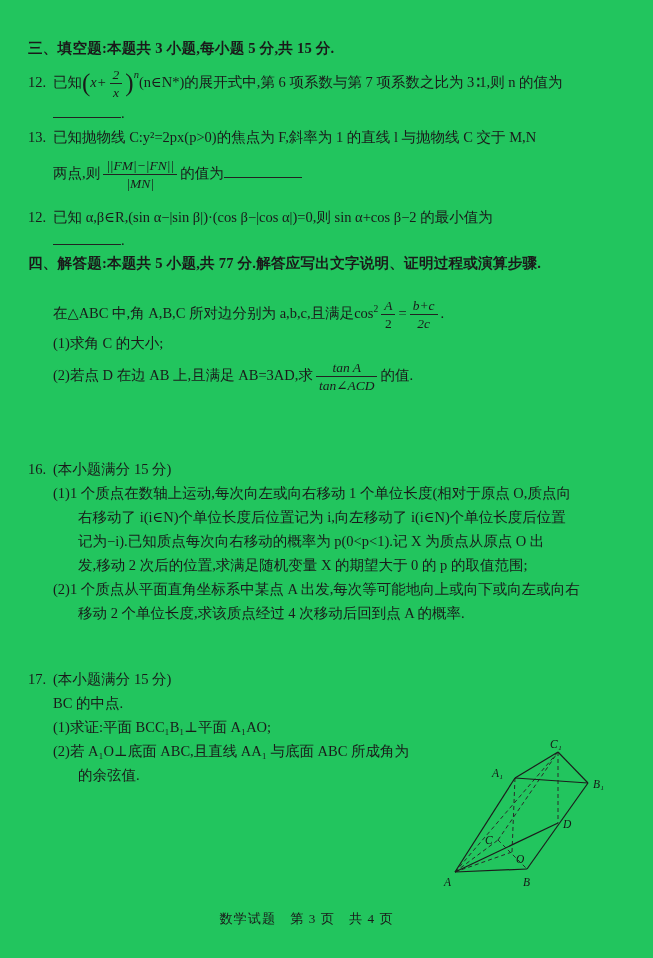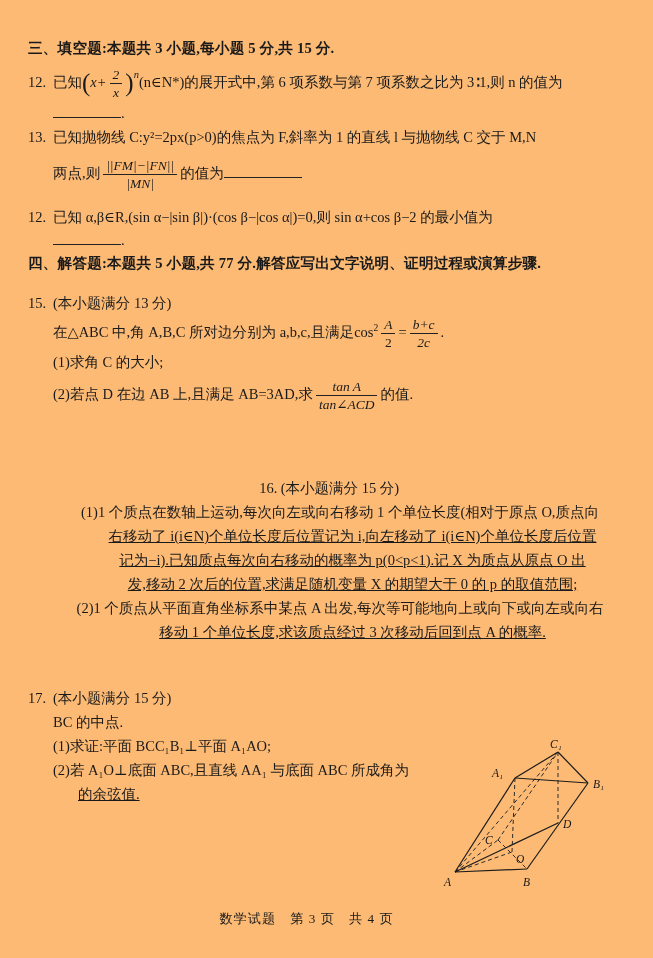--- a/index.html
+++ b/index.html
@@ -1,46 +1,46 @@
 <!DOCTYPE html>
 <html><head>
 <meta charset="utf-8">
 <style>
   html,body{margin:0;padding:0;background:#ffffff;}
   .page{
     position:relative;
     width:653px;height:958px;
-    background:#fdba74;
+    background:#22c55e;
     box-sizing:border-box;
     padding:40px 26px 0 28px;
     font-family:"Liberation Serif","DejaVu Serif",serif;
     font-size:14.5px;
     color:#1a1a1a;
     overflow:hidden;
   }
   .line{white-space:nowrap;line-height:17px;margin-bottom:7px;}
   .sec-title{font-weight:bold;font-size:14.6px;letter-spacing:.2px;}
   .qno{display:inline-block;width:25px;}
   .ind1{padding-left:25px;}
-  .ind2{padding-left:50px;text-decoration:underline;}
+  .ind2{padding-left:50px;}
   .mathline{height:36px;line-height:36px;margin-bottom:4px;}
   .mathline.tall{height:40px;line-height:40px;margin-bottom:16px;}
   .frac{
     display:inline-block;vertical-align:middle;text-align:center;
     font-size:13.5px;line-height:1.12;margin:0 3px;
   }
   .frac .num{display:block;border-bottom:1.2px solid #222;padding:0 3px 1px;}
   .frac .den{display:block;padding:1px 3px 0;}
   .it{font-style:italic;}
   .bigp{font-size:25px;vertical-align:-4px;font-weight:300;}
   .exp{font-style:italic;font-size:10.5px;position:relative;top:-9px;}
   .cos-sup{font-size:9.5px;position:relative;top:-6px;}
   .blank{display:inline-block;width:68px;height:13px;border-bottom:1.4px solid #222;}
   .blank.wide{width:78px;}
-  .gap-q16{margin-top:67px;text-align:center;}
+  .gap-q16{margin-top:67px;}
   .gap-q17{margin-top:49px;}
   .figure-wrap{position:absolute;left:432px;top:737px;width:192px;height:154px;}
   .footer{
     position:absolute;left:0;top:910px;width:100%;
     text-align:center;font-size:13.2px;letter-spacing:1px;
     transform:translateX(-20px);
   }
   svg text{font-family:"Liberation Serif","DejaVu Serif",serif;font-style:italic;font-size:11.5px;fill:#161616;}
 </style>
 </head>
@@ -73,42 +73,39 @@
       <span class="qno">12.</span><span>已知 α,β∈R,(sin α−|sin β|)·(cos β−|cos α|)=0,则 sin α+cos β−2 的最小值为</span>
     </div>
     <div class="line ind1" style="margin-bottom:6px;">
       <span class="blank"></span><span>.</span>
     </div>
   </div>
 
   <div class="line sec-title" style="margin-bottom:23px;">四、解答题:本题共 5 小题,共 77 分.解答应写出文字说明、证明过程或演算步骤.</div>
 
   <div>
-    <div class="line" style="margin-bottom:2px;">
-      <span class="qno">15.</span><span>(本小题满分 13 分)</span>
-    </div>
     <div class="mathline ind1">
       <span>在△ABC 中,角 A,B,C 所对边分别为 a,b,c,且满足cos</span><span class="cos-sup">2</span><span class="frac"><span class="num it">A</span><span class="den">2</span></span><span>=</span><span class="frac"><span class="num it">b+c</span><span class="den it">2c</span></span><span>.</span>
     </div>
     <div class="line ind1" style="margin-bottom:4px;">(1)求角 C 的大小;</div>
     <div class="mathline ind1" style="height:38px;line-height:38px;margin-bottom:8px;">
       <span>(2)若点 D 在边 AB 上,且满足 AB=3AD,求</span><span class="frac"><span class="num it">tan A</span><span class="den it">tan∠ACD</span></span><span>的值.</span>
     </div>
   </div>
 
   <div class="gap-q16">
     <div class="line">
       <span class="qno">16.</span><span>(本小题满分 15 分)</span>
     </div>
     <div class="line ind1">(1)1 个质点在数轴上运动,每次向左或向右移动 1 个单位长度(相对于原点 O,质点向</div>
     <div class="line ind2">右移动了 i(i∈N)个单位长度后位置记为 i,向左移动了 i(i∈N)个单位长度后位置</div>
     <div class="line ind2">记为−i).已知质点每次向右移动的概率为 p(0&lt;p&lt;1).记 X 为质点从原点 O 出</div>
     <div class="line ind2">发,移动 2 次后的位置,求满足随机变量 X 的期望大于 0 的 p 的取值范围;</div>
     <div class="line ind1">(2)1 个质点从平面直角坐标系中某点 A 出发,每次等可能地向上或向下或向左或向右</div>
-    <div class="line ind2">移动 1 个单位长度,求该质点经过 3 次移动后回到点 A 的概率.</div>
+    <div class="line ind2">移动 2 个单位长度,求该质点经过 4 次移动后回到点 A 的概率.</div>
   </div>
 
   <div class="gap-q17">
     <div class="line">
       <span class="qno">17.</span><span>(本小题满分 15 分)</span>
     </div>
     <div class="line ind1">BC 的中点.</div>
     <div class="line ind1">(1)求证:平面 BCC₁B₁⊥平面 A₁AO;</div>
     <div class="line ind1">(2)若 A₁O⊥底面 ABC,且直线 AA₁ 与底面 ABC 所成角为</div>
     <div class="line ind2">的余弦值.</div>

